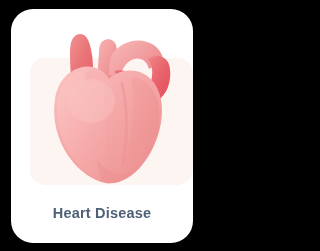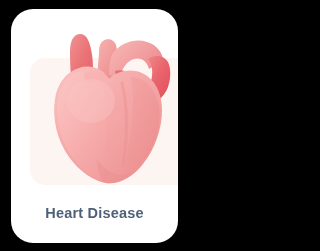--- a/index.html
+++ b/index.html
@@ -19,21 +19,21 @@
     position: relative;
     width: 220px;
     height: 251px;
   }
 
   
   .card {
     position: absolute;
     left: 11px;
     top: 9px;
-    width: 167px;
+    width: 182px;
     height: 234px;
     background: #ffffff;
     border-radius: 22px;
     box-shadow: 0 6px 14px rgba(0,0,0,0.30),
                 0 2px 5px rgba(0,0,0,0.22);
     overflow: hidden;
   }
 
   
   .image-panel {

